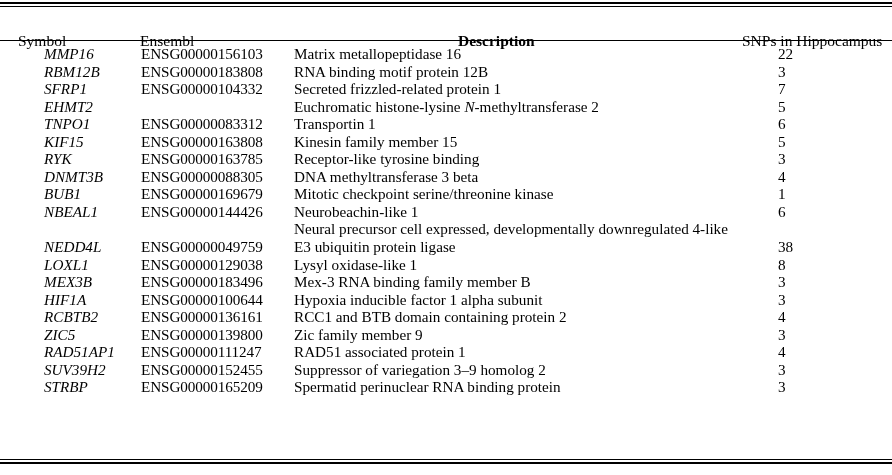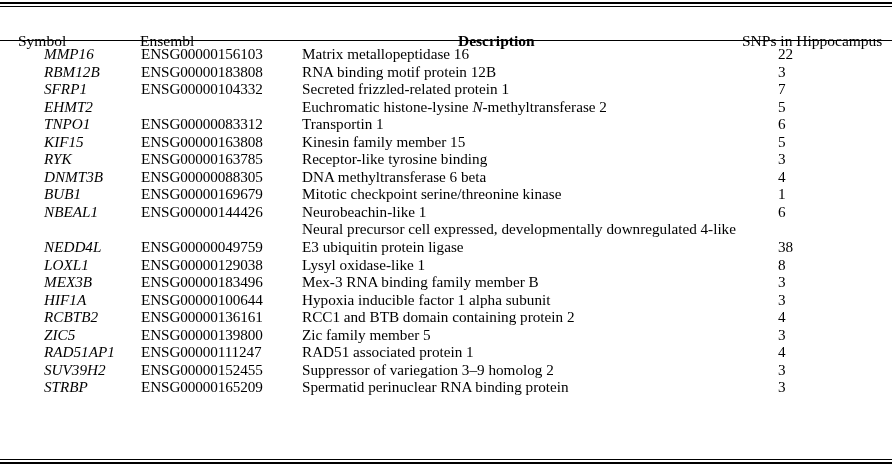--- a/index.html
+++ b/index.html
@@ -75,21 +75,21 @@
   }
   .c-symbol {
     left: 8px;
     font-style: italic;
   }
   .c-ensembl {
     left: 105px;
     letter-spacing: -0.1px;
   }
   .c-desc {
-    left: 266px;
+    left: 258px;
     text-align: center;
   }
   .c-snps {
     left: 742px;
     width: 150px;
     text-align: left;
   }
   .c-desc em {
     font-style: italic;
   }
@@ -149,21 +149,21 @@
       </div>
       <div class="row">
         <div class="cell c-symbol">RYK</div>
         <div class="cell c-ensembl">ENSG00000163785</div>
         <div class="cell c-desc">Receptor-like tyrosine binding</div>
         <div class="cell c-snps">3</div>
       </div>
       <div class="row">
         <div class="cell c-symbol">DNMT3B</div>
         <div class="cell c-ensembl">ENSG00000088305</div>
-        <div class="cell c-desc">DNA methyltransferase 6 beta</div>
+        <div class="cell c-desc">DNA methyltransferase 3 beta</div>
         <div class="cell c-snps">4</div>
       </div>
       <div class="row">
         <div class="cell c-symbol">BUB1</div>
         <div class="cell c-ensembl">ENSG00000169679</div>
         <div class="cell c-desc">Mitotic checkpoint serine/threonine kinase</div>
         <div class="cell c-snps">1</div>
       </div>
       <div class="row">
         <div class="cell c-symbol">NBEAL1</div>
@@ -200,21 +200,21 @@
       </div>
       <div class="row">
         <div class="cell c-symbol">RCBTB2</div>
         <div class="cell c-ensembl">ENSG00000136161</div>
         <div class="cell c-desc">RCC1 and BTB domain containing protein 2</div>
         <div class="cell c-snps">4</div>
       </div>
       <div class="row">
         <div class="cell c-symbol">ZIC5</div>
         <div class="cell c-ensembl">ENSG00000139800</div>
-        <div class="cell c-desc">Zic family member 5</div>
+        <div class="cell c-desc">Zic family member 9</div>
         <div class="cell c-snps">3</div>
       </div>
       <div class="row">
         <div class="cell c-symbol">RAD51AP1</div>
         <div class="cell c-ensembl">ENSG00000111247</div>
         <div class="cell c-desc">RAD51 associated protein 1</div>
         <div class="cell c-snps">4</div>
       </div>
       <div class="row">
         <div class="cell c-symbol">SUV39H2</div>

